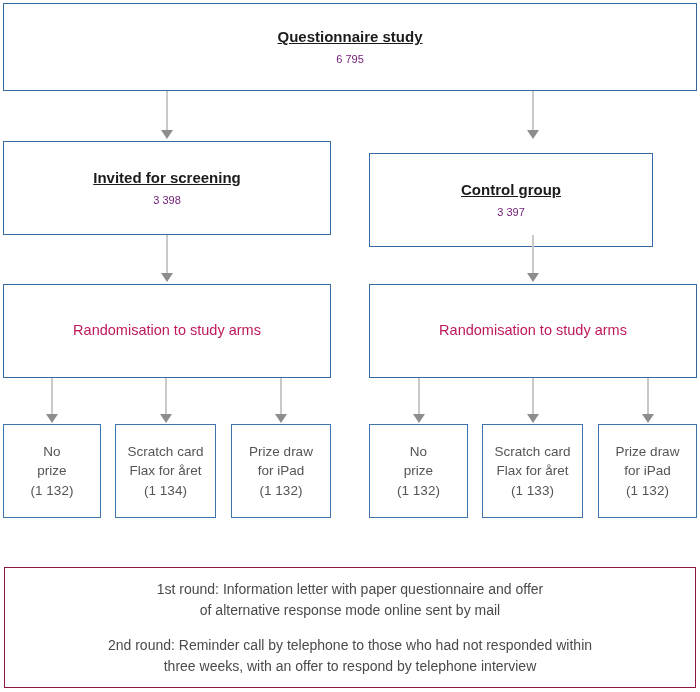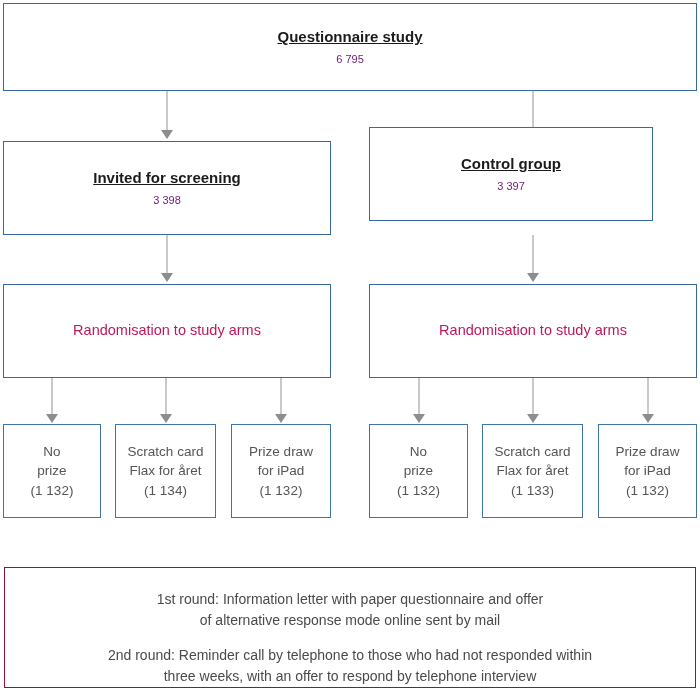--- a/index.html
+++ b/index.html
@@ -60,21 +60,21 @@
     line-height: 1.45;
   }
   .note-box {
     position: absolute;
     box-sizing: border-box;
     border: 1.6px solid #8c1545;
     background: #ffffff;
     display: flex;
     flex-direction: column;
     align-items: center;
-    justify-content: flex-end;
+    justify-content: center;
     text-align: center;
   }
   .note-para {
     font-size: 14px;
     color: #4a4a4a;
     line-height: 1.5;
     margin: 0;
     padding: 0;
   }
   .note-para + .note-para {
@@ -107,21 +107,21 @@
   <div class="arrowhead" style="left:161px; top:130px;"></div>
 
   <div class="conn" style="left:532px; top:91px; height:41px;"></div>
   <div class="arrowhead" style="left:527px; top:130px;"></div>
 
   <div class="box" style="left:3px; top:141px; width:328px; height:94px;">
     <div class="title">Invited for screening</div>
     <div class="count">3 398</div>
   </div>
 
-  <div class="box" style="left:369px; top:127px; width:284px; height:94px;text-align:center;">
+  <div class="box" style="left:369px; top:153px; width:284px; height:94px;text-align:center;">
     <div class="title">Control group</div>
     <div class="count">3 397</div>
   </div>
 
   <div class="conn" style="left:166px; top:235px; height:40px;"></div>
   <div class="arrowhead" style="left:161px; top:273px;"></div>
 
   <div class="conn" style="left:532px; top:235px; height:40px;"></div>
   <div class="arrowhead" style="left:527px; top:273px;"></div>
 

